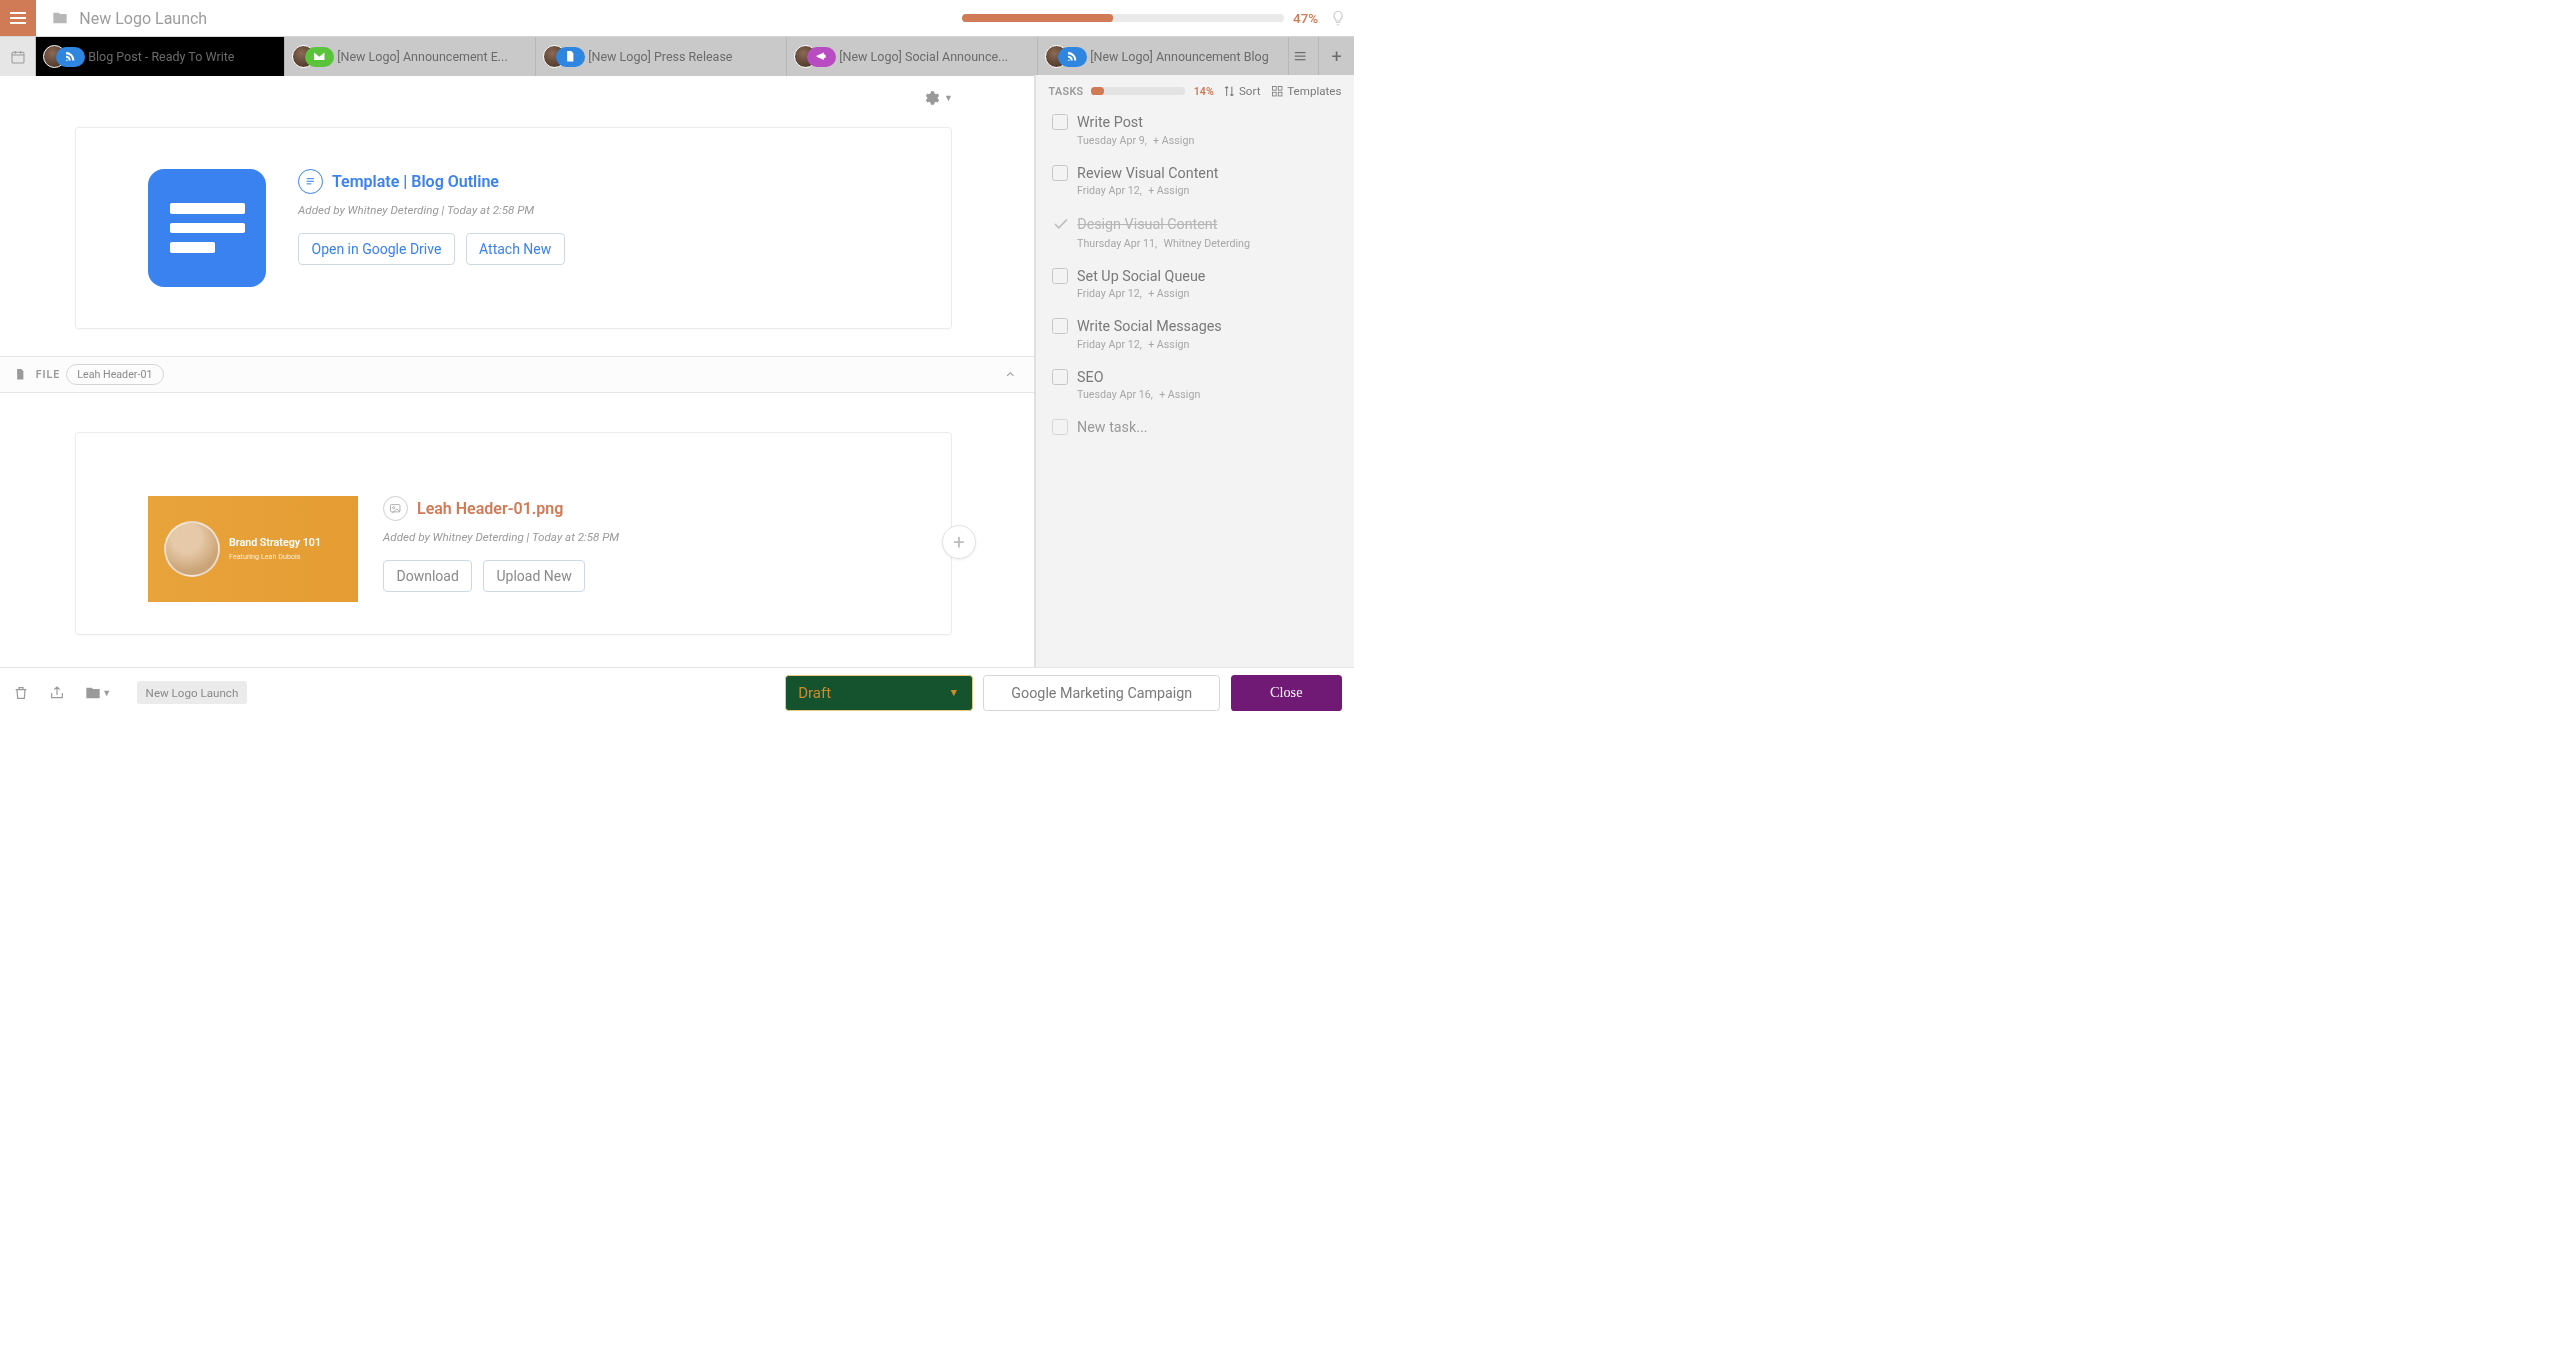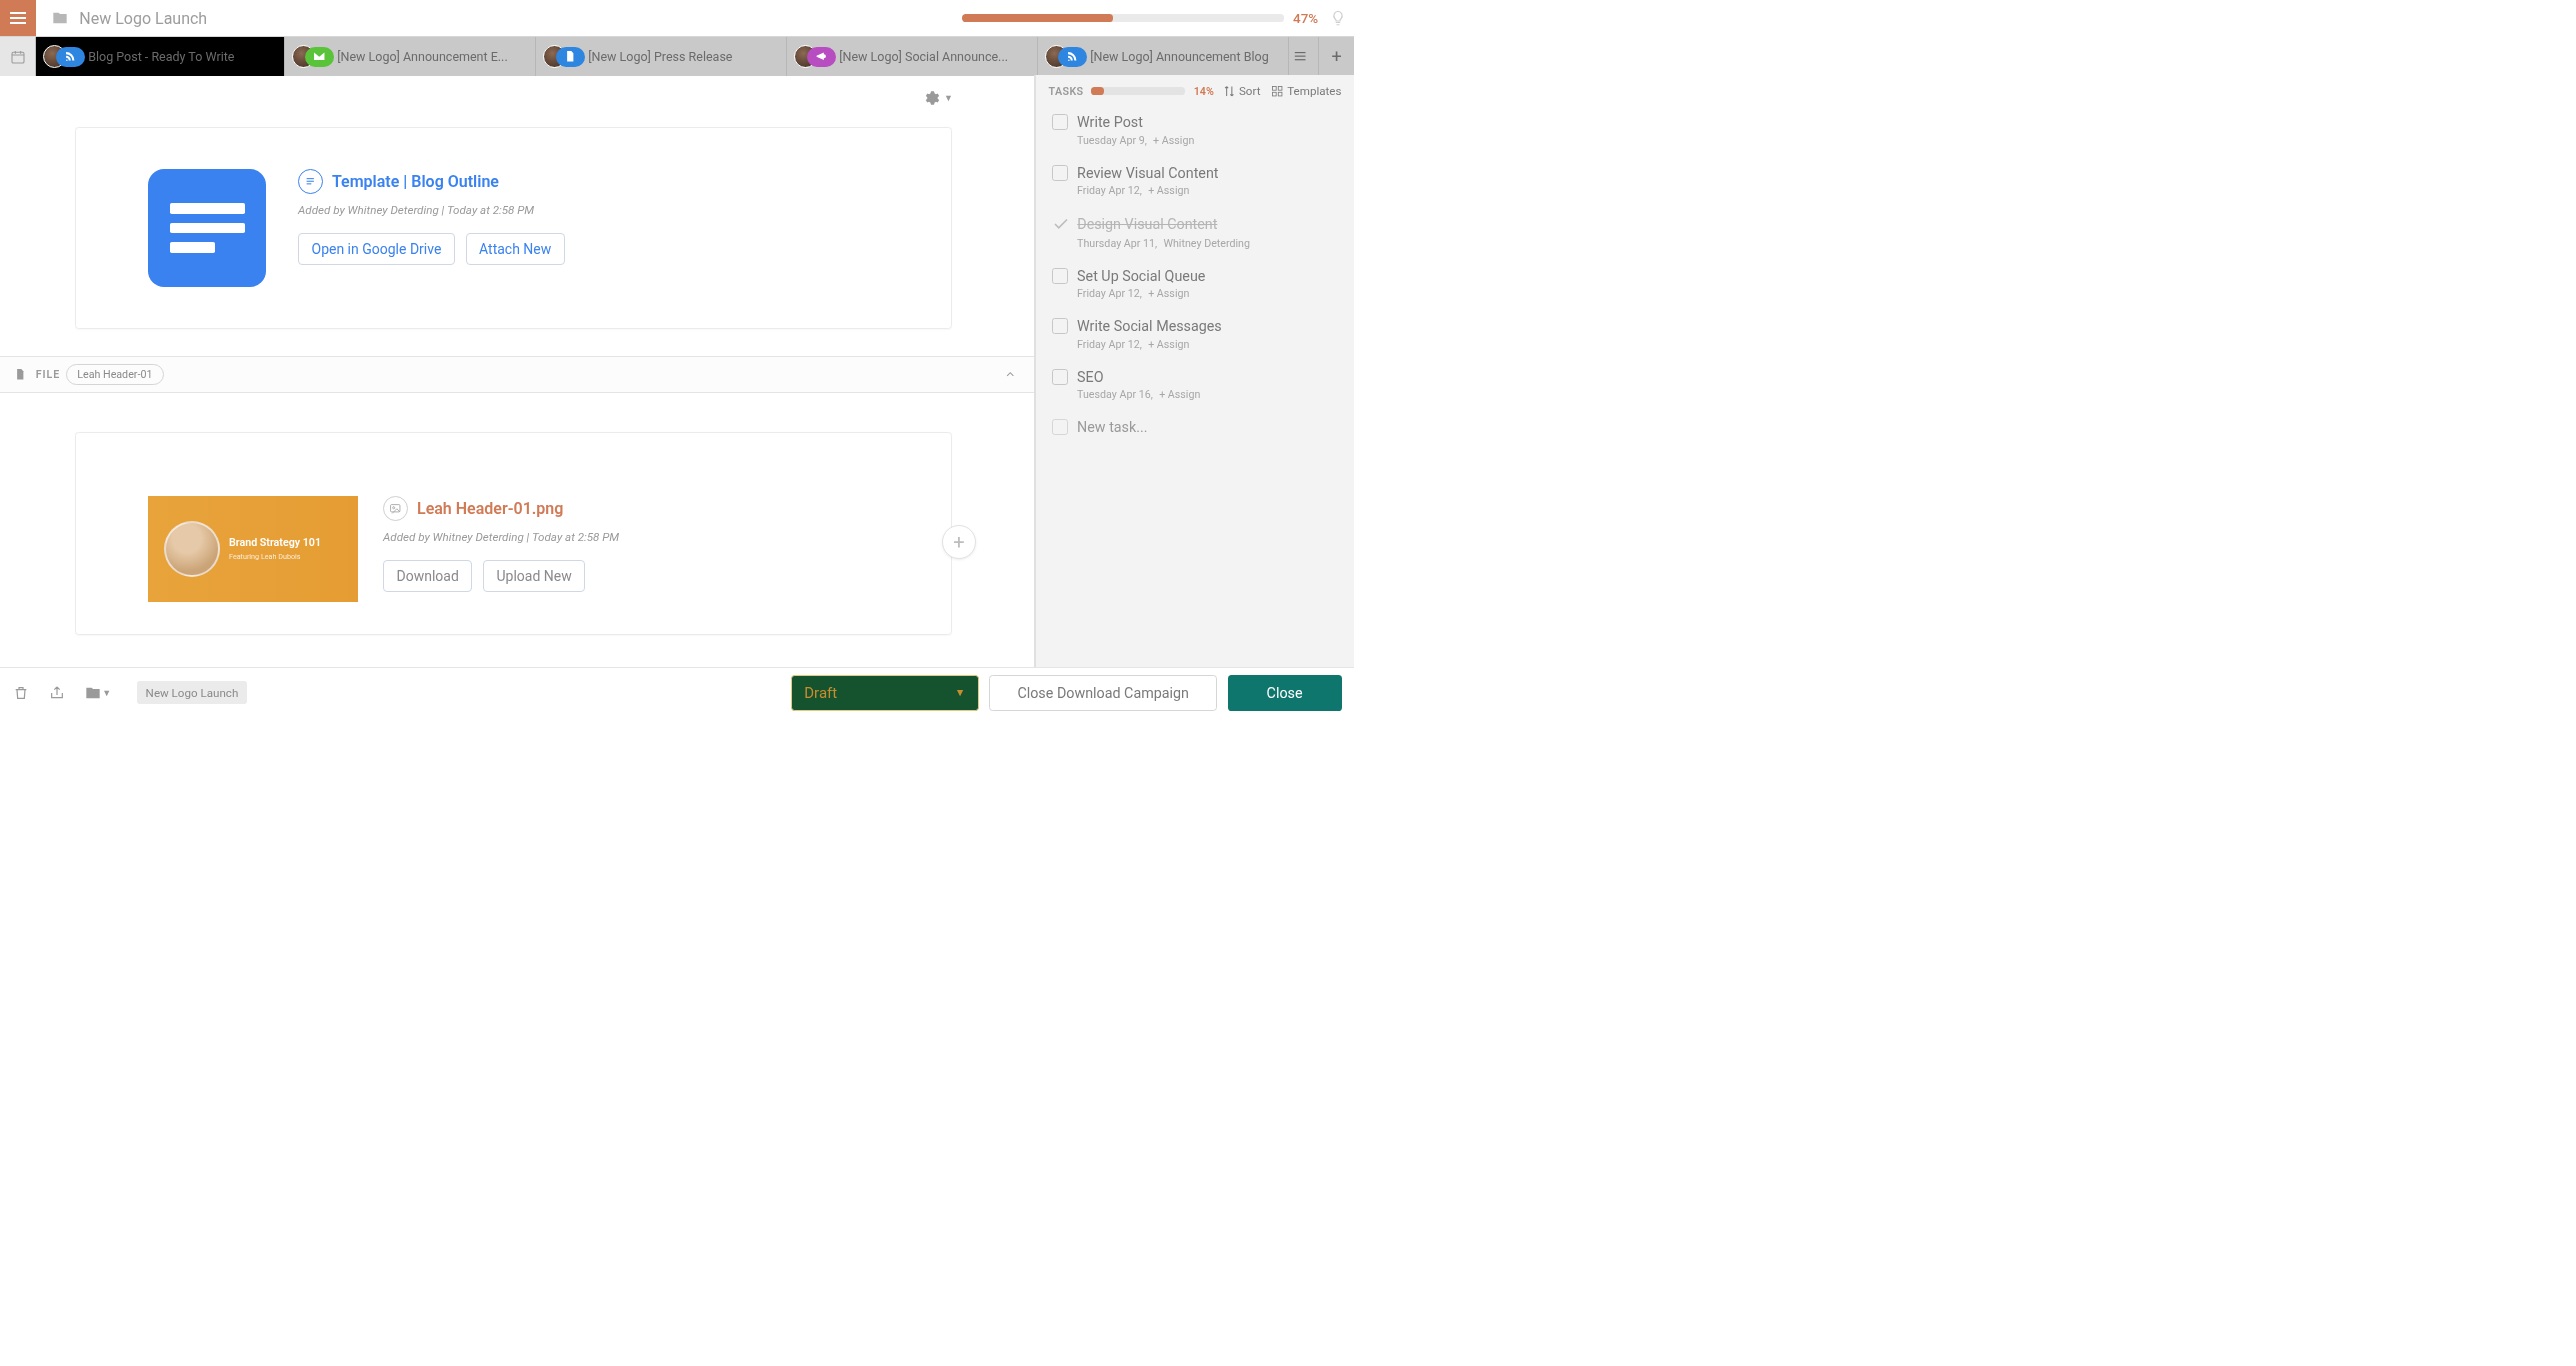--- a/index.html
+++ b/index.html
@@ -276,21 +276,21 @@
     width:188px; height:36px; border:0.9px solid #e8c77e;
     background:#14532d; border-radius:3.6px;
     display:flex; align-items:center; justify-content:space-between;
     padding:0 12.5px; color:#c98d2f; font-size:15px; cursor:pointer;
   }
   .big-btn {
     height:36px; padding:0 27px; border-radius:3.6px;
     display:flex; align-items:center; font-size:14.3px; cursor:pointer;
   }
   .btn-outline { border:0.9px solid #d6d6d6; background:#fff; color:#7a7a7a;}
-  .btn-primary { background:#0f766e; color:#fff; border:none; padding:0 39px;}
+  .btn-primary { background:#701a75; color:#fff; border:none; padding:0 39px;font-family:Liberation Serif, serif;}
 
   
   svg { display:block; }
 </style>
 </head>
 <body>
 
 <div class="top-header">
   <div class="hamburger-btn">
       <span class="lines"></span>
@@ -550,17 +550,17 @@
         </svg>
       <span style="font-size:9px;color:#9a9a9a;margin-left:1.8px;">▼</span>
     </div>
     <span class="footer-crumb">New Logo Launch</span>
   </div>
   <div class="footer-right">
     <div class="status-select">
       <span>Draft</span>
       <span style="font-size:10.7px;">▼</span>
     </div>
-    <div class="big-btn btn-outline">Close Download Campaign</div>
+    <div class="big-btn btn-outline">Google Marketing Campaign</div>
     <div class="big-btn btn-primary">Close</div>
   </div>
 </div>
 
 
 </body></html>

